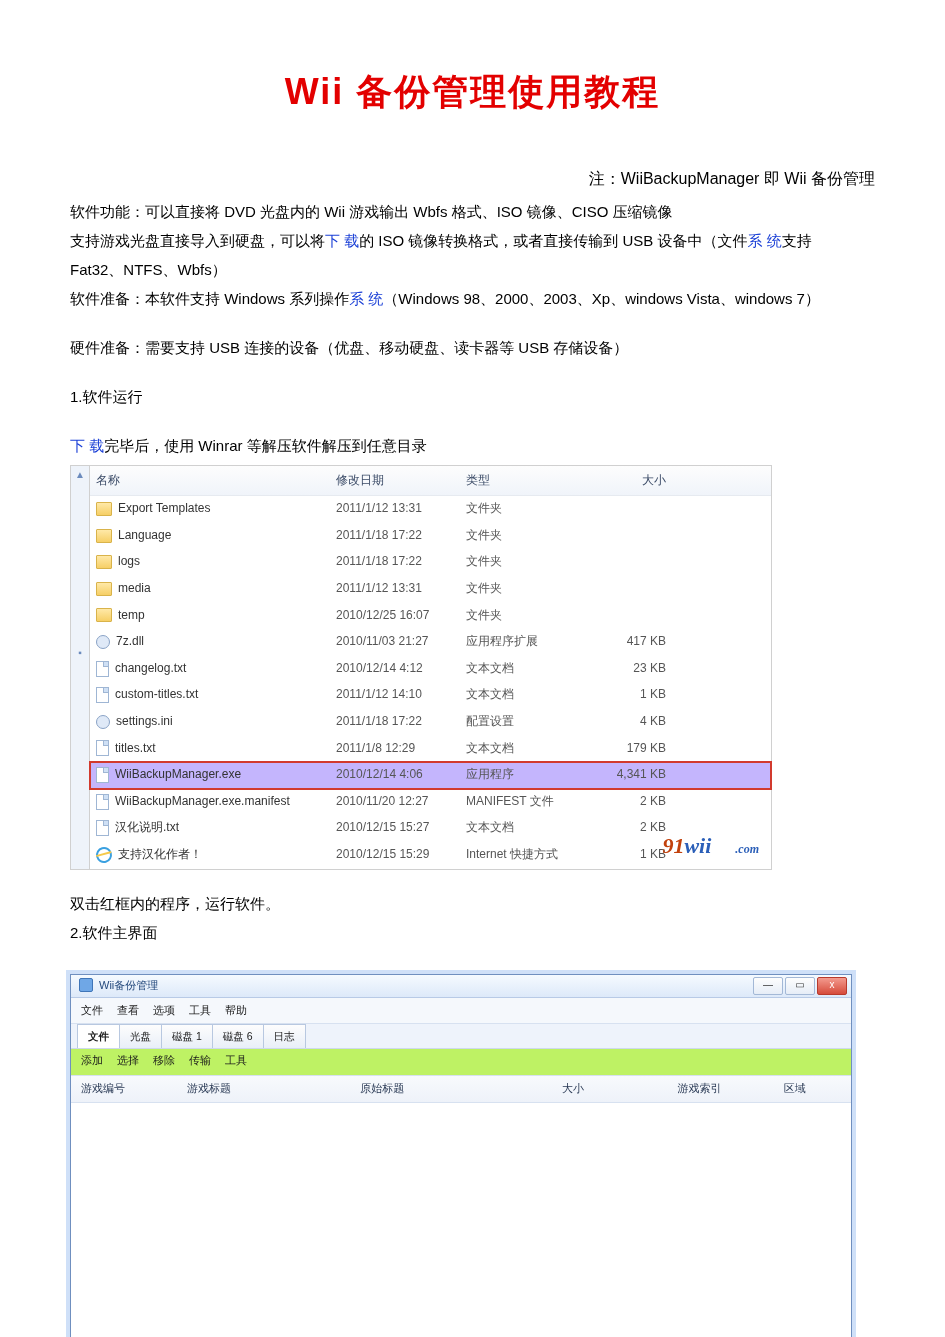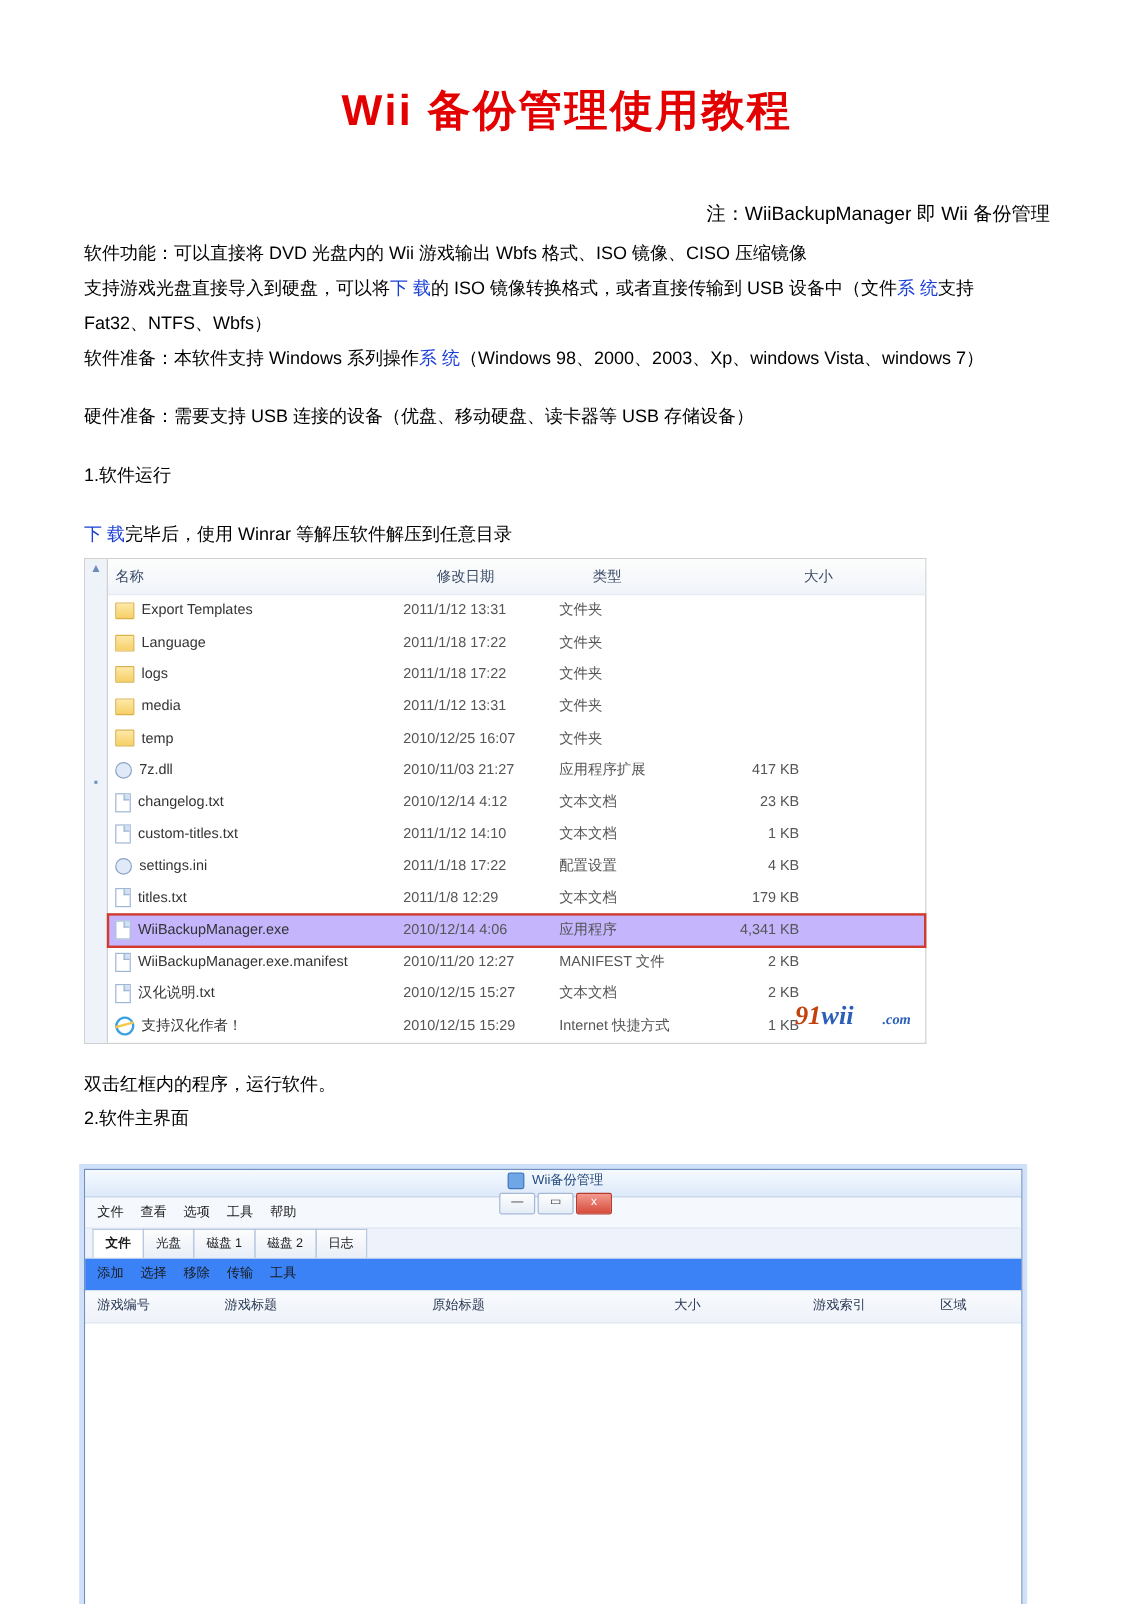--- a/index.html
+++ b/index.html
@@ -59,21 +59,21 @@
   .fl-wrap { display:flex; }
   .fl-main { flex:1; }
   .fl-header {
     display:flex;
     background: linear-gradient(#fdfdfd,#f0f4fa);
     border-bottom:1px solid #e6eaf0;
     padding: 4px 6px;
     color:#3a4a66;
   }
   .fl-header .c-name { width:240px; }
-  .fl-header .c-date { width:130px;margin-left:28px; }
+  .fl-header .c-date { width:130px; }
   .fl-header .c-type { width:120px; }
   .fl-header .c-size { width:80px; text-align:right; padding-right:30px;}
   .fl-row {
     display:flex;
     padding: 2px 6px;
     align-items:center;
     border-bottom:1px solid transparent;
   }
   .fl-row .c-name { width:240px; display:flex; align-items:center; gap:6px;}
   .fl-row .c-date { width:130px; color:#555;}
@@ -132,41 +132,40 @@
     color:#1a1a1a;
     position:relative;
     box-shadow: 0 0 0 4px #cfe0f8;
   }
   .app-titlebar{
     display:flex;align-items:center;justify-content:space-between;
     height:22px;
     background:linear-gradient(#f5faff,#dde9f9);
     border-bottom:1px solid #b8cae6;
     padding:0 4px 0 8px;
-    flex-direction:column;
   }
   .app-titlebar .ttl{display:flex;align-items:center;gap:6px;color:#254a7d;}
   .app-icon{width:12px;height:12px;background:#6fa7e6;border:1px solid #3f75b8;border-radius:2px;}
   .win-btns{display:flex;gap:2px;}
   .win-btn{width:28px;height:16px;border:1px solid #a3b8d6;background:linear-gradient(#fdfdfd,#e6edf7);border-radius:2px;font-size:10px;line-height:14px;text-align:center;color:#333;}
   .win-btn.close{background:linear-gradient(#f39a8e,#d64b3b);color:#fff;border-color:#b83a2c;}
   .app-menubar{
     display:flex;gap:14px;padding:3px 10px;background:#f5f8fc;border-bottom:1px solid #d7e1f0;
   }
   .app-tabs{
     display:flex;gap:0;padding:0 6px;background:#eef3fb;border-bottom:1px solid #cdd9ec;
   }
   .app-tab{
     padding:2px 10px;background:linear-gradient(#fdfdfd,#e9eff8);
     border:1px solid #b8c8e0;border-bottom:none;margin-right:-1px;
     font-size:10.5px;
   }
   .app-tab.active{background:#fff;font-weight:bold;}
   .app-toolbar{
-    display:flex;gap:14px;padding:3px 10px;background:#3b82f6;border-bottom:1px solid #d7e1f0;
+    display:flex;gap:14px;padding:3px 10px;background:#bef264;border-bottom:1px solid #d7e1f0;font-family:Liberation Mono, monospace;
   }
   .app-cols{
     display:flex;background:linear-gradient(#f8fafd,#eef2f9);
     border-bottom:1px solid #d7e1f0;padding:3px 0;
   }
   .app-cols span{padding:0 10px;color:#2a3a55;}
   .col-id{width:90px;}
   .col-title{width:160px;}
   .col-orig{width:190px;}
   .col-size{width:100px;}
@@ -382,21 +381,21 @@
         <span>文件</span>
         <span>查看</span>
         <span>选项</span>
         <span>工具</span>
         <span>帮助</span>
       </div>
     <div class="app-tabs" id="app-tabs">
         <div class="app-tab active">文件</div>
         <div class="app-tab">光盘</div>
         <div class="app-tab">磁盘 1</div>
-        <div class="app-tab">磁盘 2</div>
+        <div class="app-tab">磁盘 6</div>
         <div class="app-tab">日志</div>
       </div>
     <div class="app-toolbar" id="app-toolbar">
         <span>添加</span>
         <span>选择</span>
         <span>移除</span>
         <span>传输</span>
         <span>工具</span>
       </div>
     <div class="app-cols">

